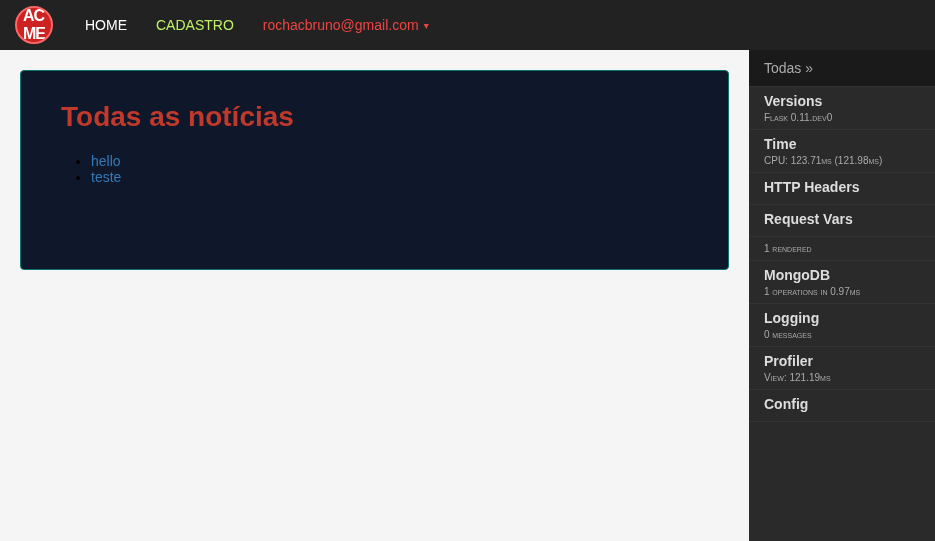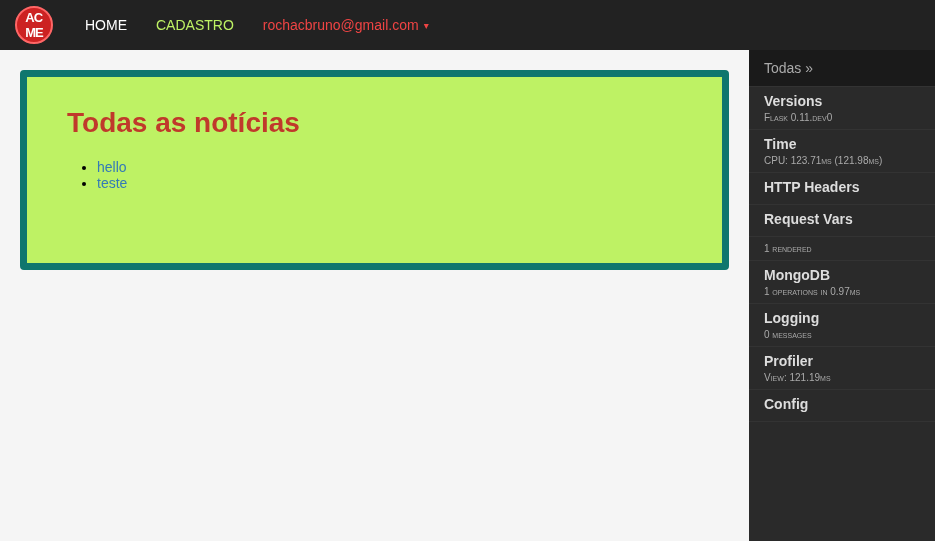--- a/index.html
+++ b/index.html
@@ -28,21 +28,21 @@
       align-items: center;
       justify-content: center;
       color: white;
       font-weight: bold;
       font-size: 13px;
       border: 2px solid #ff6666;
       position: relative;
       overflow: hidden;
     }
     .brand-logo-inner {
-      font-size: 13px;
+      font-size: 16px;
       font-weight: 900;
       color: #fff;
       letter-spacing: -1px;
     }
     .navbar-nav {
       display: flex;
       align-items: flex-start;
       list-style: none;
       gap: 5px;
     }
@@ -75,22 +75,22 @@
     }
 
     
     .content-area {
       flex: 1;
       padding: 20px;
       background: #f5f5f5;
       overflow-y: auto;
     }
     .content-box {
-      background: #bef264;
-      border: 7px solid #0f766e;
+      background: #0f172a;
+      border: 1px solid #0f766e;
       border-radius: 4px;
       padding: 30px 40px;
       min-height: 200px;
     }
     .content-title {
       color: #c0392b;
       font-size: 28px;
       font-weight: bold;
       margin-bottom: 20px;
     }

